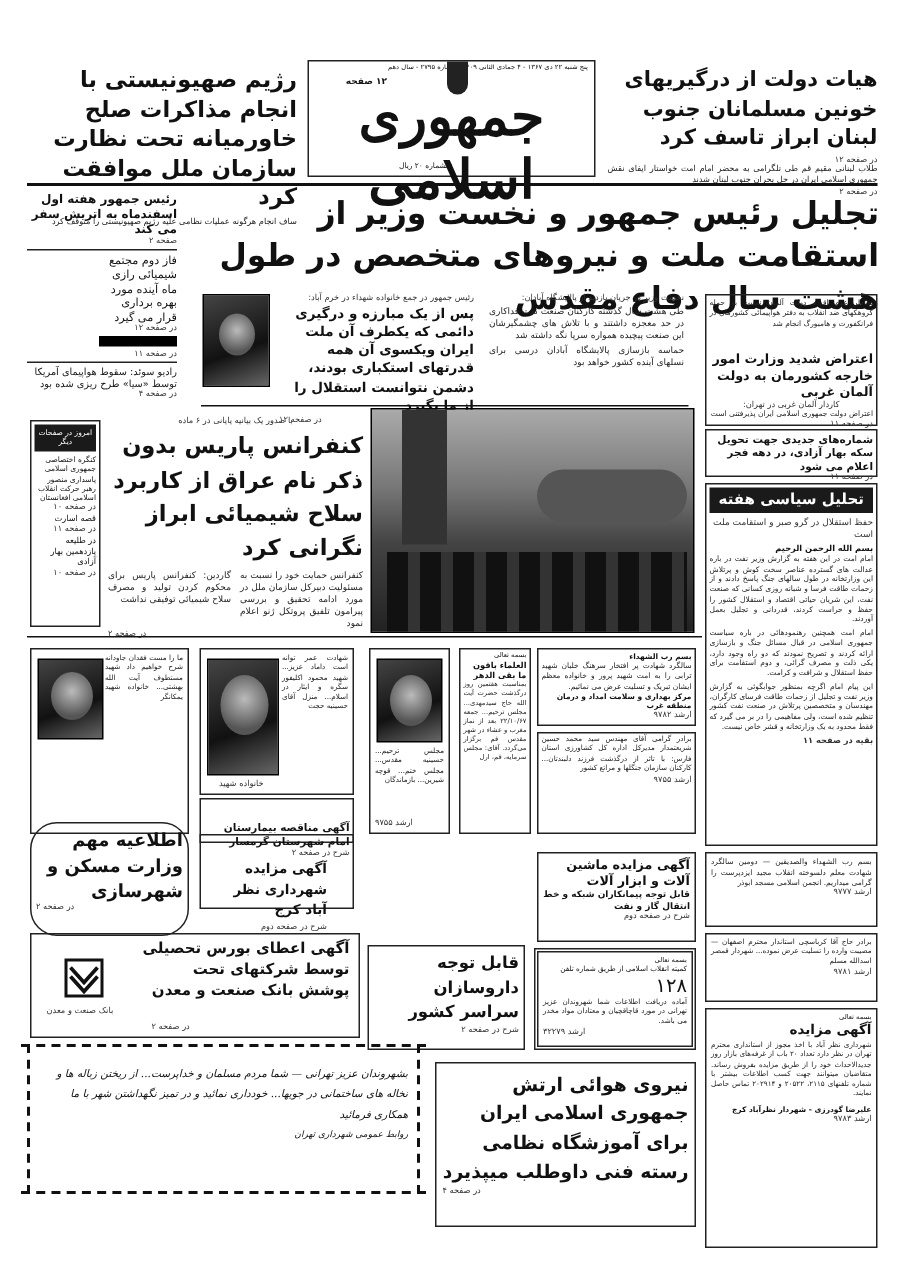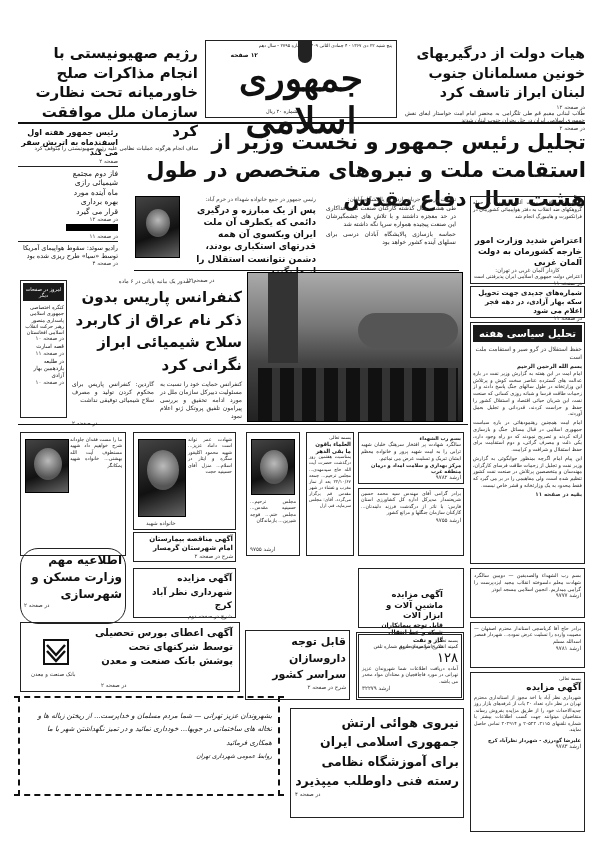--- a/index.html
+++ b/index.html
@@ -156,34 +156,34 @@
   <div class="small" style="font-size:5px;">سالگرد شهادت پر افتخار سرهنگ خلبان شهید ترابی را به امت شهید پرور و خانواده معظم ایشان تبریک و تسلیت عرض می نمائیم.</div>
   <div class="t h1" style="font-size:5px;">مرکز بهداری و سلامت امداد و درمان منطقه غرب</div>
   <div class="ref">ارشد ۹۷۸۲</div>
 </div>
 <div class="abs box" style="left:358px;top:488px;width:106px;height:68px;padding:2px;">
   <div class="small" style="font-size:4.8px;">برادر گرامی آقای مهندس سید محمد حسین شریعتمدار مدیرکل اداره کل کشاورزی استان فارس: با تاثر از درگذشت فرزند دلبندتان... کارکنان سازمان جنگلها و مراتع کشور</div>
   <div class="ref">ارشد ۹۷۵۵</div>
 </div>
 
 <div class="abs box" style="left:133px;top:532px;width:103px;height:30px;padding:2px;">
-  <div class="t h1" style="font-size:7px;">آگهی مناقصه بیمارستان امام شهرستان گرمسار</div>
+  <div class="t h1" style="font-size:7px;margin-top:13px;">آگهی مناقصه بیمارستان امام شهرستان گرمسار</div>
   <div class="ref">شرح در صفحه ۲</div>
 </div>
 
 <div class="abs box" style="left:20px;top:548px;width:106px;height:76px;padding:3px;border-radius:18px;">
   <div class="t h1" style="font-size:12px;line-height:1.4;">اطلاعیه مهم وزارت مسکن و شهرسازی</div>
   <div class="ref" style="text-align:left;">در صفحه ۲</div>
 </div>
-<div class="abs box" style="left:133px;top:568px;width:103px;height:50px;padding:3px;">
+<div class="abs box" style="left:133px;top:556px;width:103px;height:50px;padding:17px;">
   <div class="t h1" style="font-size:9px;line-height:1.5;">آگهی مزایده شهرداری نظر آباد کرج</div>
   <div class="ref">شرح در صفحه دوم</div>
 </div>
 
-<div class="abs box" style="left:358px;top:568px;width:106px;height:60px;padding:20px;">
+<div class="abs box" style="left:358px;top:568px;width:106px;height:60px;padding:3px;">
   <div class="t h1" style="font-size:8.5px;">آگهی مزایده ماشین آلات و ابزار آلات</div>
   <div class="t" style="font-size:6px;font-weight:700;">قابل توجه پیمانکاران شبکه و خط انتقال گاز و نفت</div>
   <div class="ref">شرح در صفحه دوم</div>
 </div>
 <div class="abs box" style="left:470px;top:568px;width:115px;height:50px;padding:3px;">
   <div class="small" style="font-size:5px;">بسم رب الشهداء والصدیقین — دومین سالگرد شهادت معلم دلسوخته انقلاب مجید ایزدپرست را گرامی میداریم. انجمن اسلامی مسجد ابوذر</div>
   <div class="ref">ارشد ۹۷۷۷</div>
 </div>
 
 <div class="abs box" style="left:20px;top:622px;width:220px;height:70px;padding:3px;">

